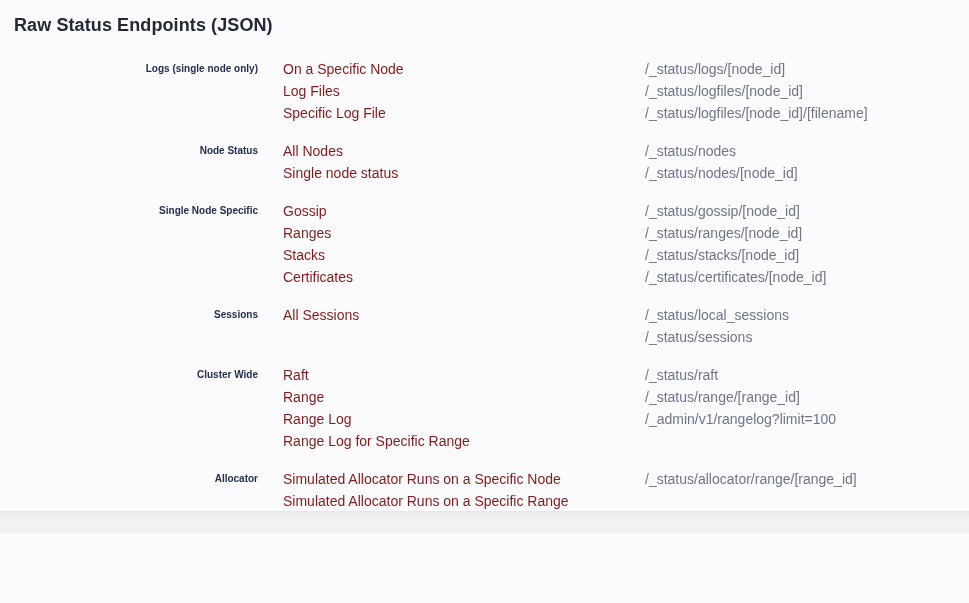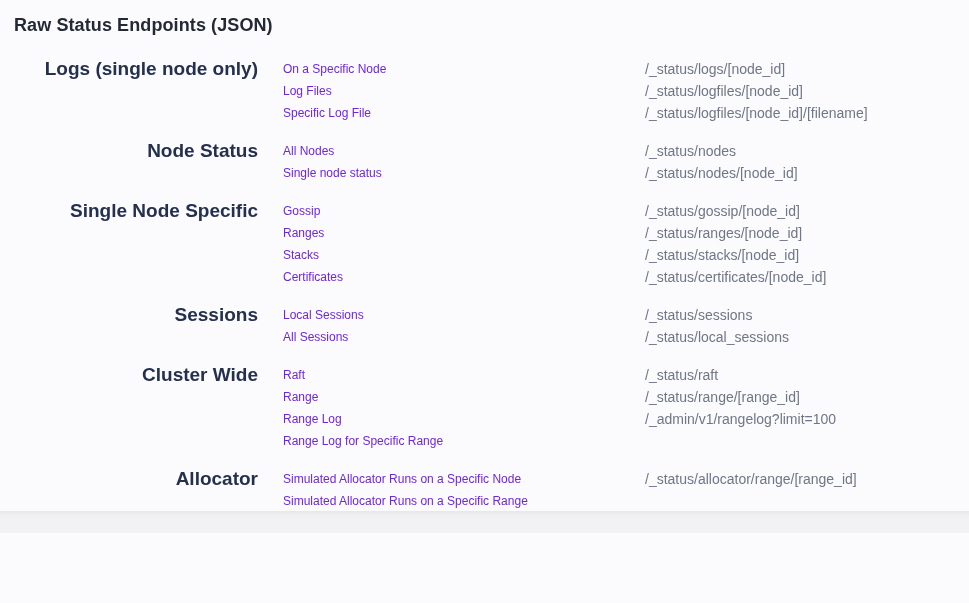--- a/index.html
+++ b/index.html
@@ -28,34 +28,34 @@
   }
   .sections { }
   .section {
     display: grid;
     grid-template-columns: 244px 337px 1fr;
     column-gap: 25px;
     margin-bottom: 16px;
   }
   .category {
     text-align: right;
-    font-size: 19px;
+    font-size: 10px;
     font-weight: 600;
     color: #24304d;
     line-height: 22px;
   }
   .links, .paths {
     display: flex;
     flex-direction: column;
   }
   .link {
     display: block;
-    font-size: 12px;
+    font-size: 14px;
     line-height: 22px;
-    color: #6d28d9;
+    color: #7f1d1d;
     text-decoration: none;
     cursor: pointer;
   }
   .path {
     font-size: 14px;
     line-height: 22px;
     color: #6f7686;
   }
   .footer-strip {
     position: absolute;
@@ -109,26 +109,25 @@
           <div class="paths">
             <div class="path">/_status/gossip/[node_id]</div>
             <div class="path">/_status/ranges/[node_id]</div>
             <div class="path">/_status/stacks/[node_id]</div>
             <div class="path">/_status/certificates/[node_id]</div>
           </div>
         </div>
         <div class="section">
           <div class="category">Sessions</div>
           <div class="links">
-            <a class="link" href="#">Local Sessions</a>
             <a class="link" href="#">All Sessions</a>
           </div>
           <div class="paths">
+            <div class="path">/_status/local_sessions</div>
             <div class="path">/_status/sessions</div>
-            <div class="path">/_status/local_sessions</div>
           </div>
         </div>
         <div class="section">
           <div class="category">Cluster Wide</div>
           <div class="links">
             <a class="link" href="#">Raft</a>
             <a class="link" href="#">Range</a>
             <a class="link" href="#">Range Log</a>
             <a class="link" href="#">Range Log for Specific Range</a>
           </div>

